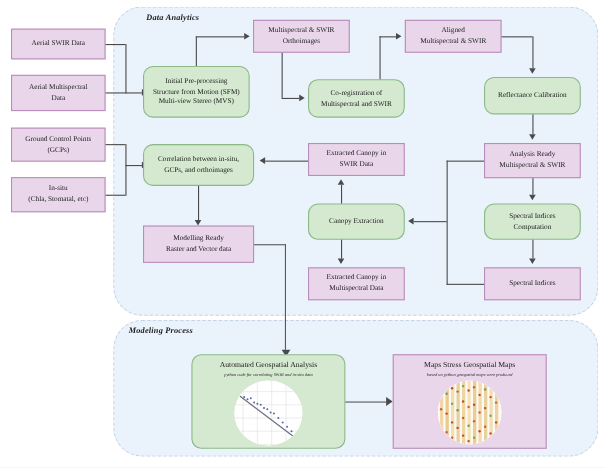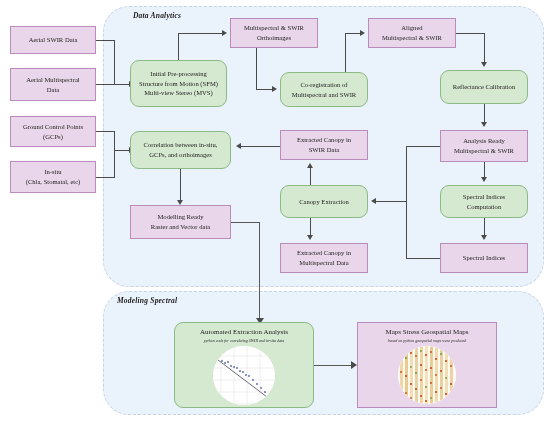--- a/index.html
+++ b/index.html
@@ -80,21 +80,21 @@
 </style>
 </head>
 <body>
 
 <div id="canvas">
 
   <div class="panel" style="left:103px;top:6px;width:441px;height:281px;"></div>
   <div class="panel-label" style="left:133px;top:11px;">Data Analytics</div>
 
   <div class="panel" style="left:103px;top:291px;width:441px;height:124px;"></div>
-  <div class="panel-label" style="left:117px;top:296px;">Modeling Spectral</div>
+  <div class="panel-label" style="left:117px;top:296px;">Modeling Process</div>
 
   <div class="node pink" style="left:10px;top:26px;width:86px;height:28px;">
     <span class="t">Aerial SWIR Data</span>
   </div>
 
   <div class="node pink" style="left:10px;top:68px;width:86px;height:33px;">
     <span class="t">Aerial Multispectral
 Data</span>
   </div>
 
@@ -229,21 +229,21 @@
   <div class="arw arw-l" style="left:236px;top:143px;"></div>
 
   <div class="ln v" style="left:180px;top:169px;height:31px;"></div>
   <div class="arw arw-d" style="left:177px;top:200px;"></div>
 
   <div class="ln h thick" style="left:231px;top:222px;width:29px;height:1.4px;"></div>
   <div class="ln v thick" style="left:259px;top:222px;height:96px;width:1.4px;"></div>
   <div class="arw arw-d" style="left:256px;top:318px;border-left-width:4px;border-right-width:4px;border-top-width:6px;"></div>
 
   <div class="node green" style="left:174px;top:322px;width:140px;height:86px;justify-content:flex-start;padding-top:4px;">
-    <span class="fig-title">Automated Extraction Analysis</span>
+    <span class="fig-title">Automated Geospatial Analysis</span>
     <span class="fig-sub" style="font-size:4px;">python code for correlating SWIR and in-situ data</span>
     <div class="circ scatter-wrap">
       <svg width="62" height="62" viewBox="0 0 62 62">
         <defs>
           <clipPath id="c1">
               <circle cx="31" cy="31" r="31"></circle>
             </clipPath>
         </defs>
         <g clip-path="url(#c1)">
           <rect x="0" y="0" width="62" height="62" fill="#ffffff"></rect>

